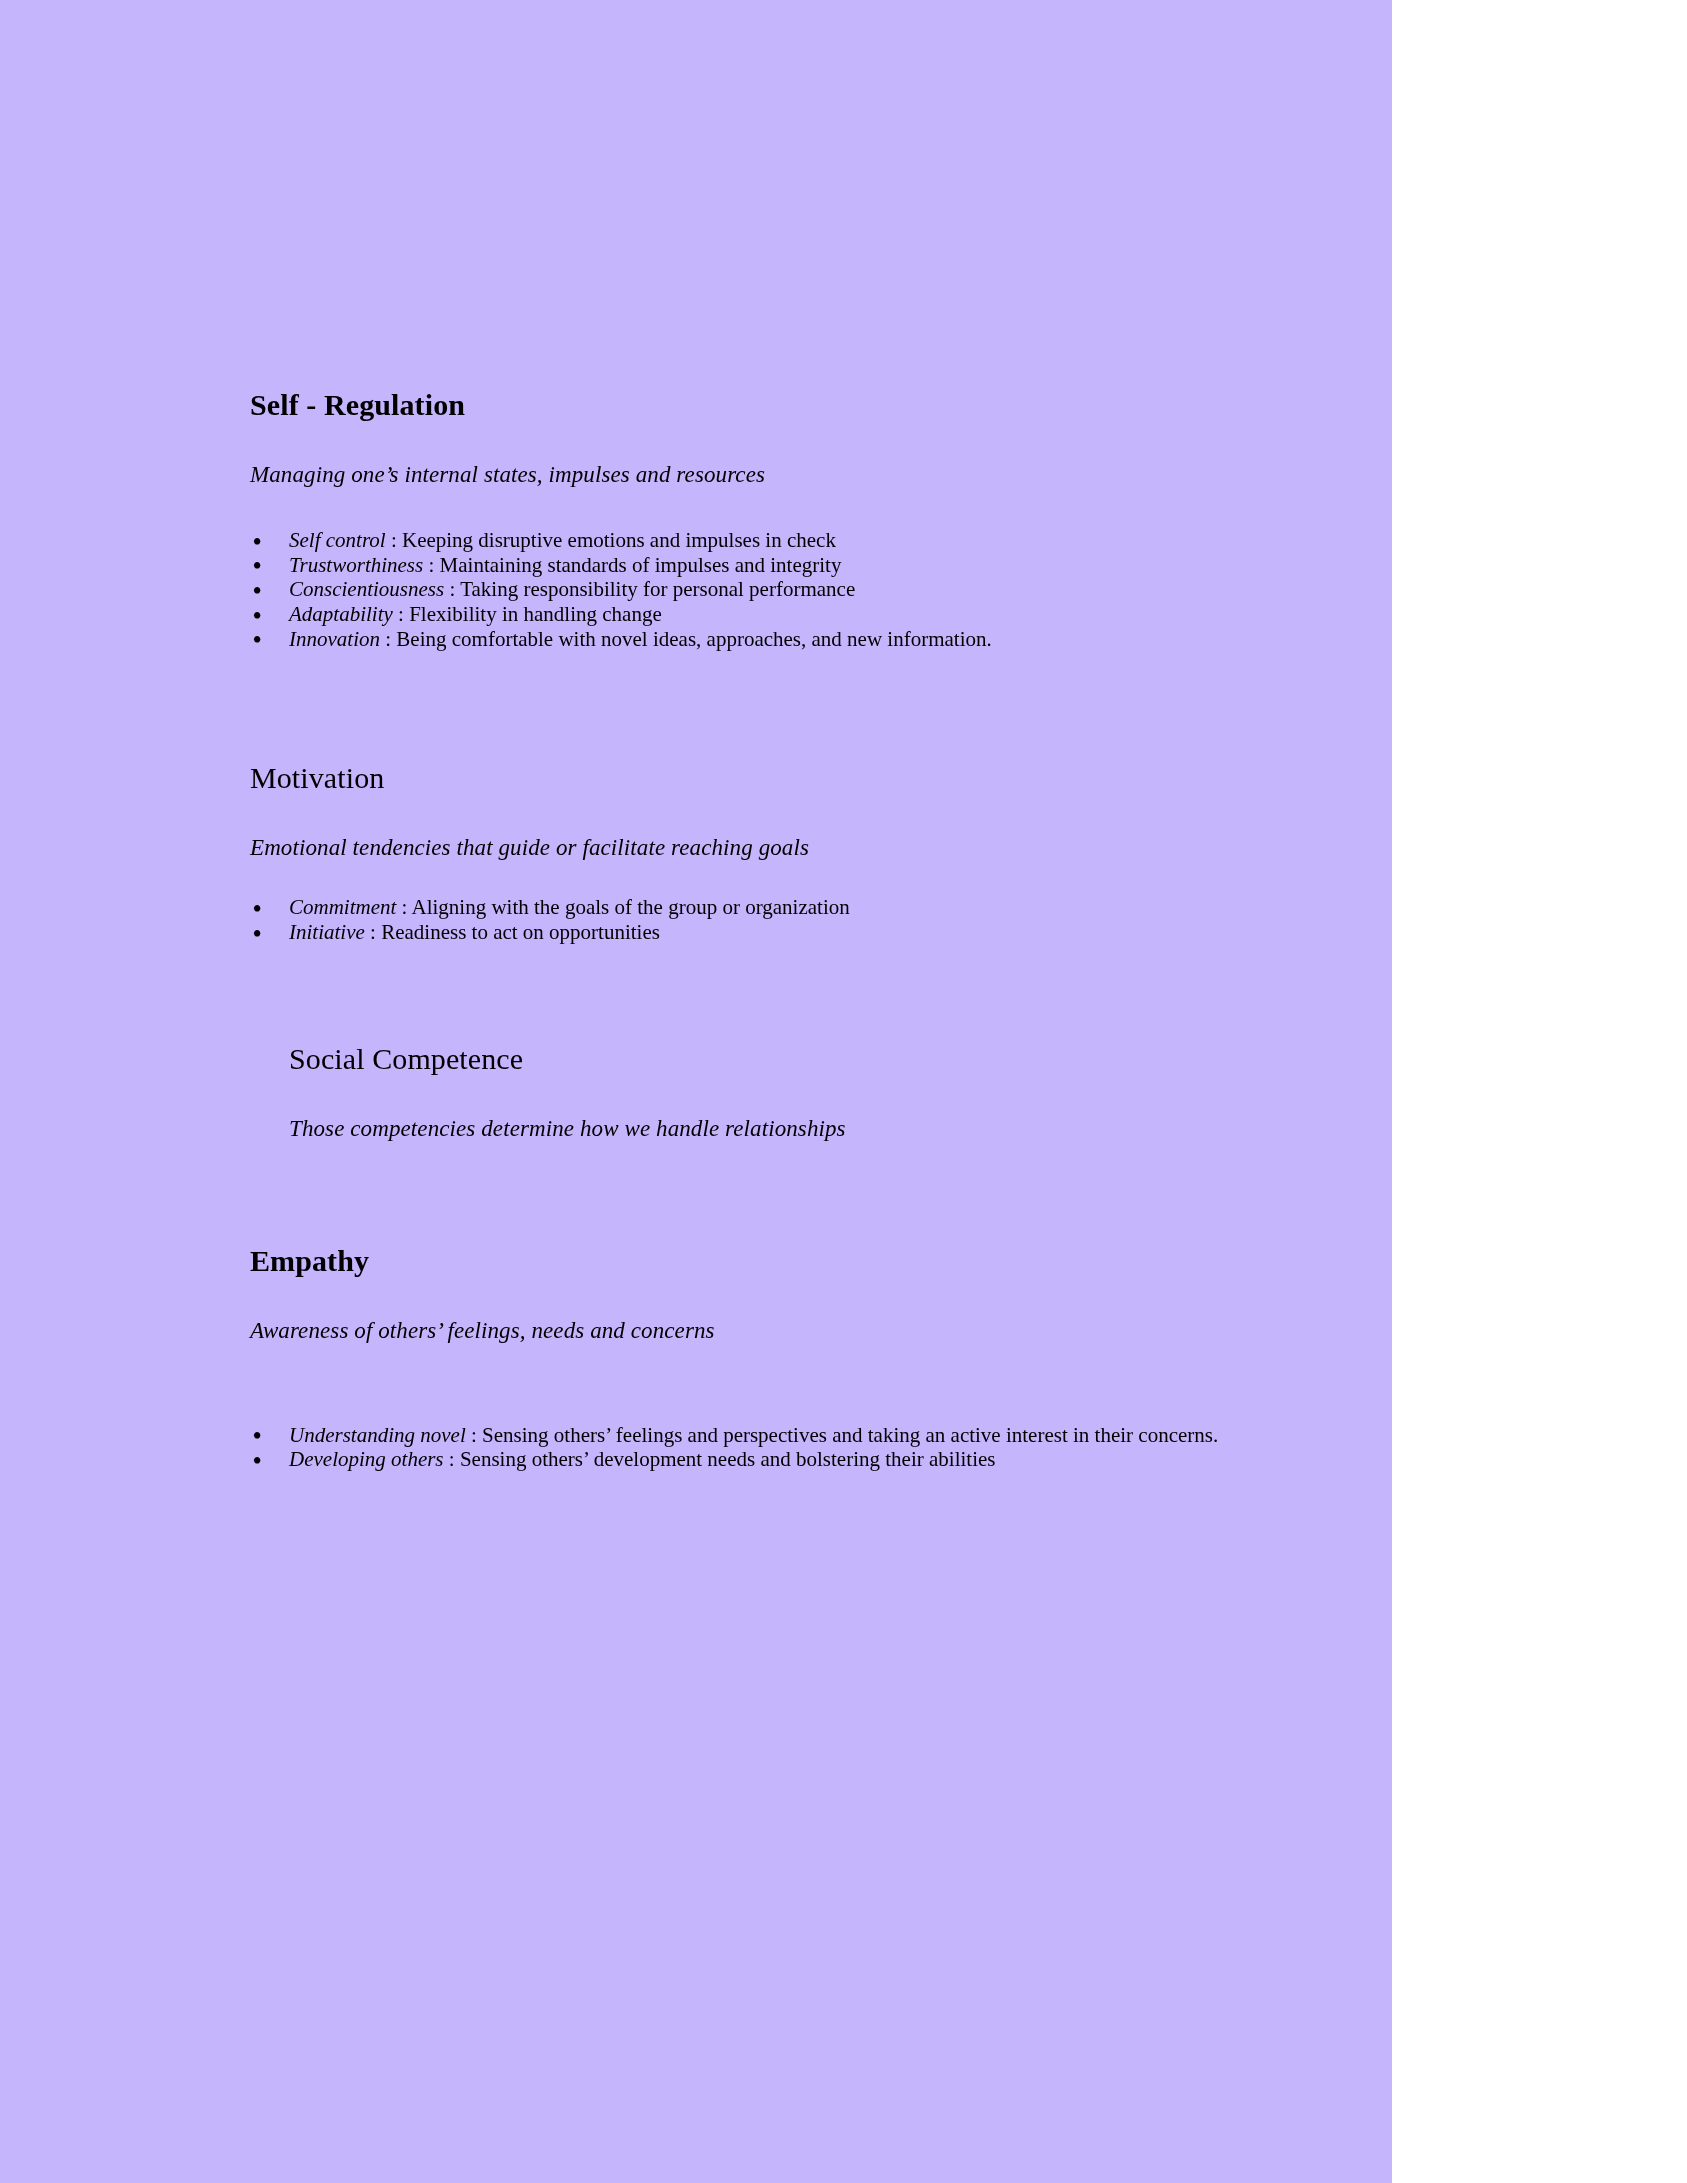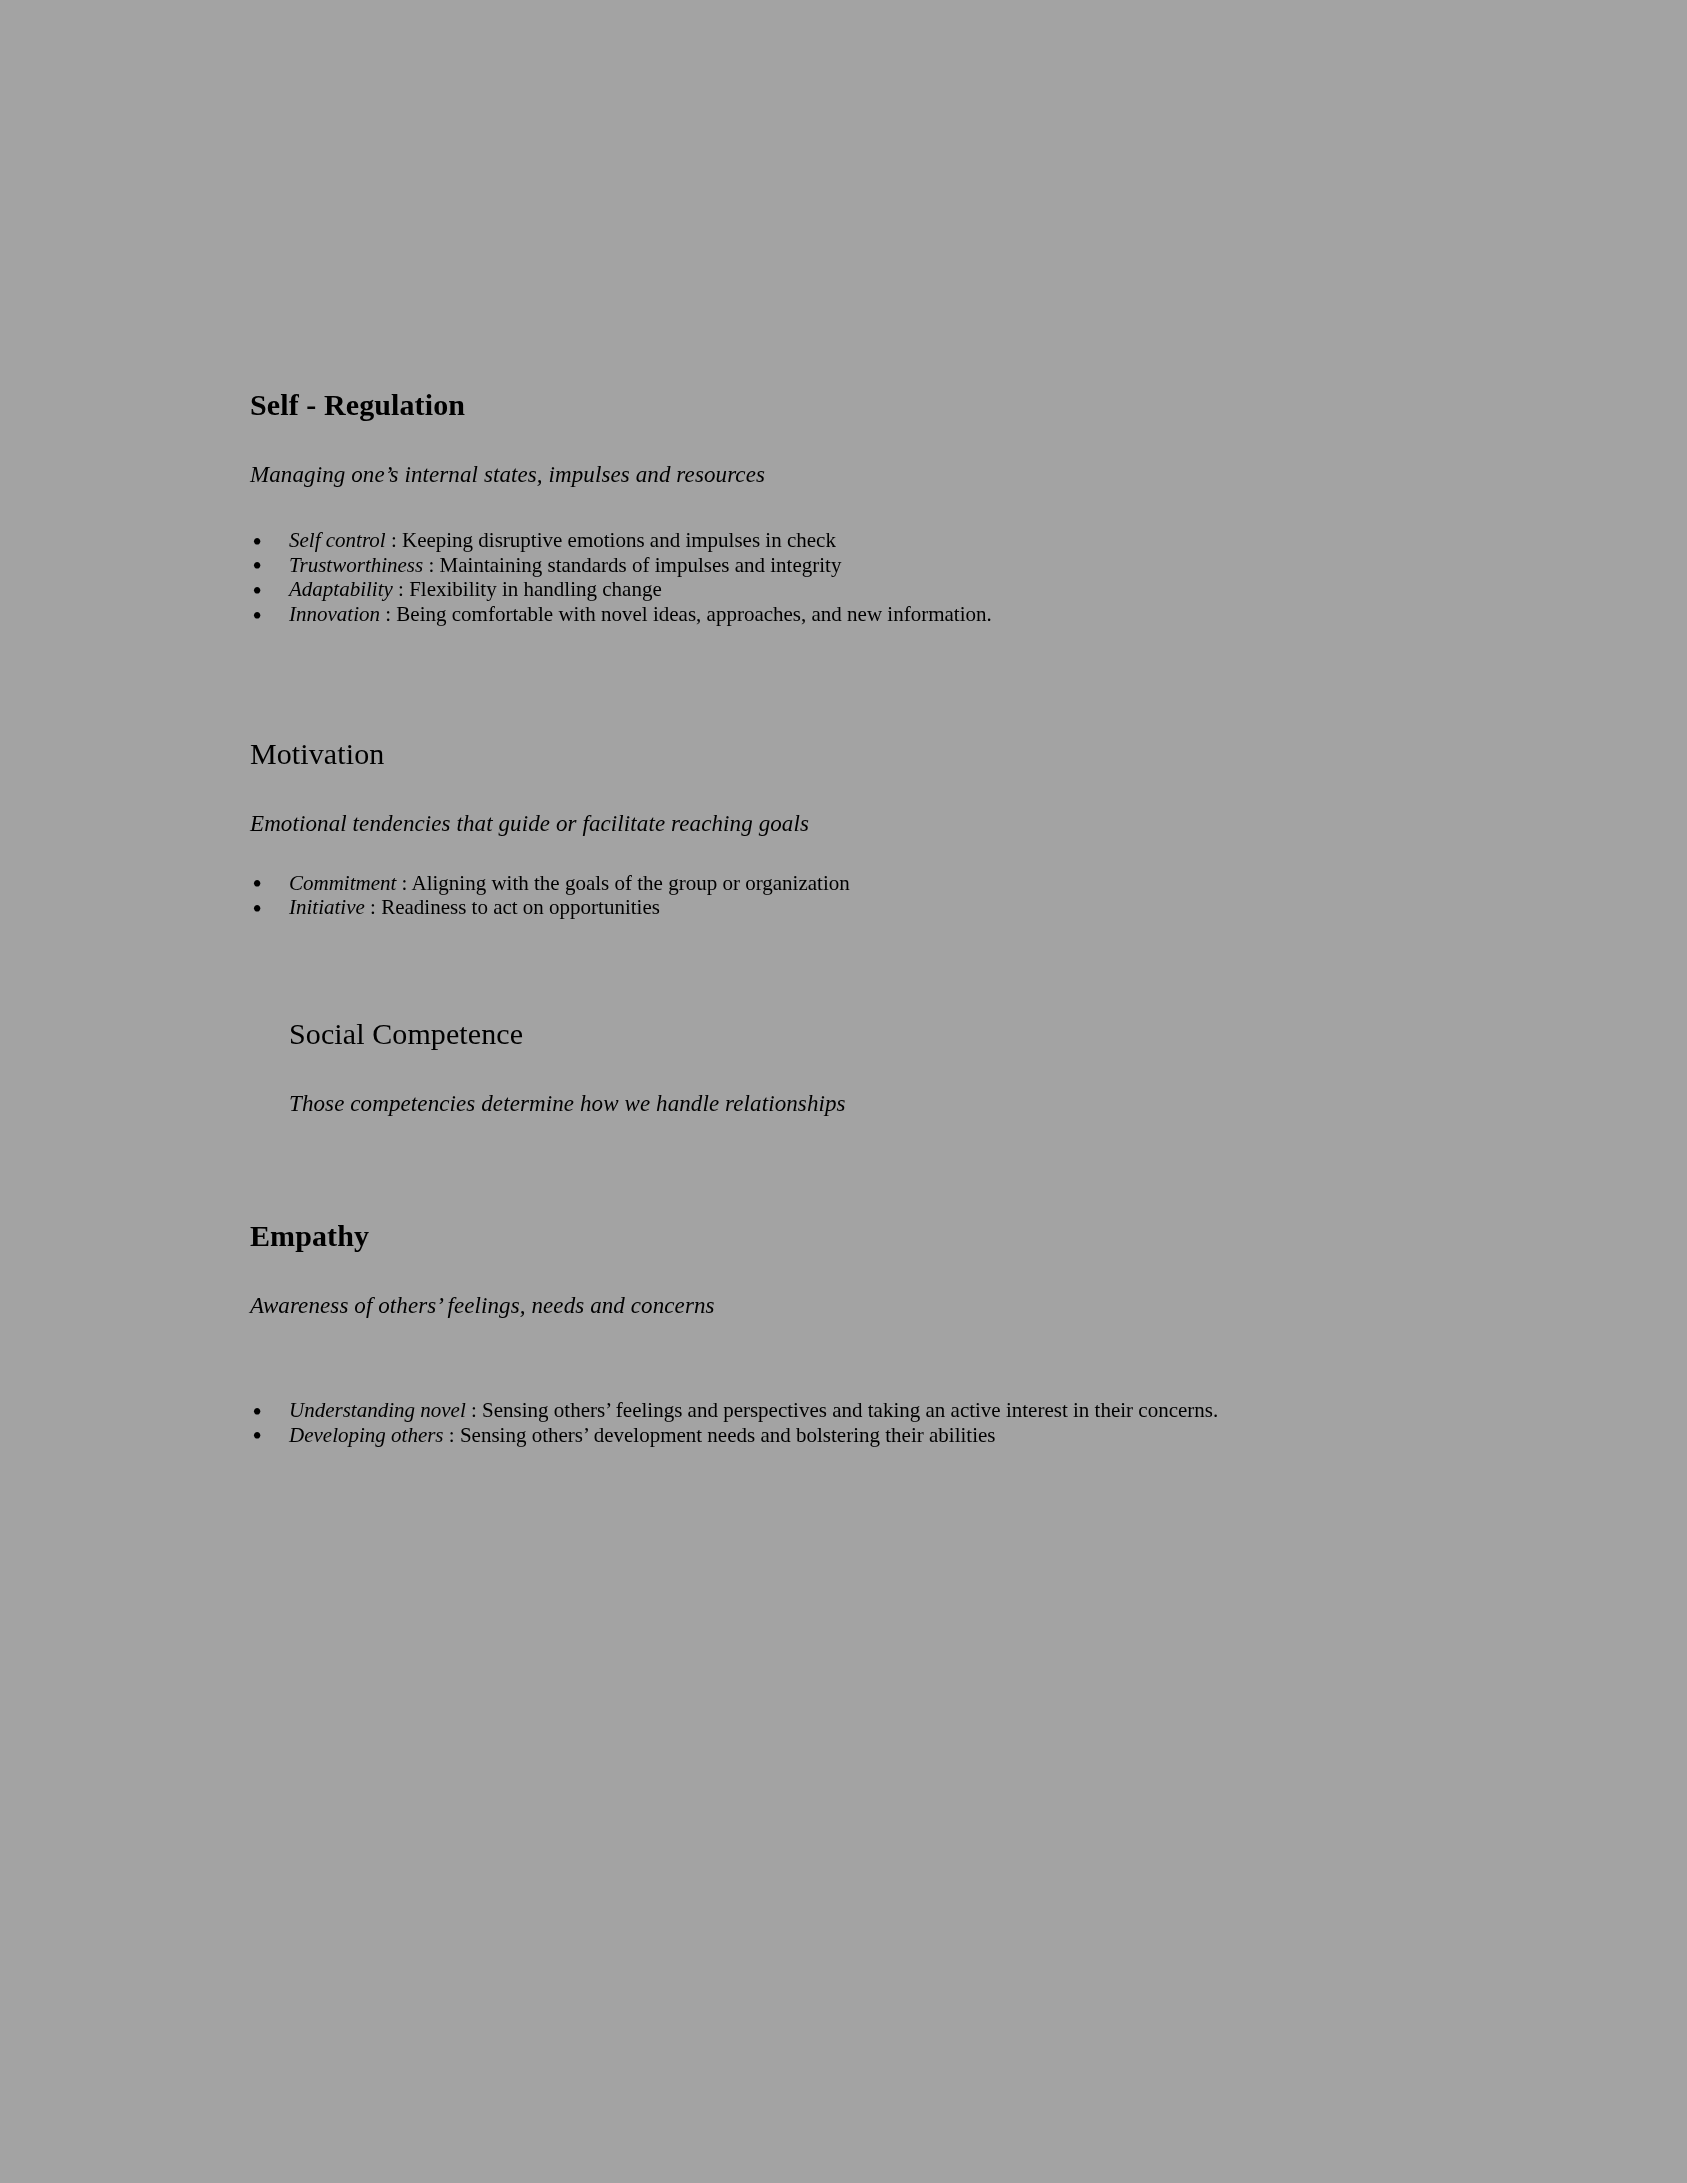--- a/index.html
+++ b/index.html
@@ -10,23 +10,23 @@
   body {
     width: 1687px;
     height: 2183px;
     font-family: "Liberation Serif", "DejaVu Serif", serif;
     color: #000000;
     -webkit-font-smoothing: antialiased;
   }
 
   .page {
     position: relative;
-    width: 1687px;
+    width: 1392px;
     height: 2183px;
-    background: #a3a3a3;
+    background: #c4b5fd;
     box-sizing: border-box;
   }
 
   
   .content {
     position: absolute;
     left: 250px;
     top: 390px;
     width: 1190px;
   }
@@ -101,20 +101,21 @@
   <div class="content">
 
     <h2 class="heading">Self - Regulation</h2>
     <div class="sp-h-to-sub"></div>
     <p class="subtitle">Managing one’s internal states, impulses and resources</p>
     <div class="sp-sub-to-list"></div>
 
     <ul class="bullets">
       <li><span class="term">Self control</span><span> : </span><span>Keeping disruptive emotions and impulses in check</span></li>
       <li><span class="term">Trustworthiness</span><span> : </span><span>Maintaining standards of impulses and integrity</span></li>
+      <li><span class="term">Conscientiousness</span><span> : </span><span>Taking responsibility for personal performance</span></li>
       <li><span class="term">Adaptability</span><span> : </span><span>Flexibility in handling change</span></li>
       <li><span class="term">Innovation</span><span> : </span><span>Being comfortable with novel ideas, approaches, and new information.</span></li>
     </ul>
 
     <div class="sp-list-to-h"></div>
 
     <h2 class="heading plain">Motivation</h2>
     <div class="sp-h-to-sub"></div>
     <p class="subtitle">Emotional tendencies that guide or facilitate reaching goals</p>
     <div class="sp-sub-to-list-sm"></div>

